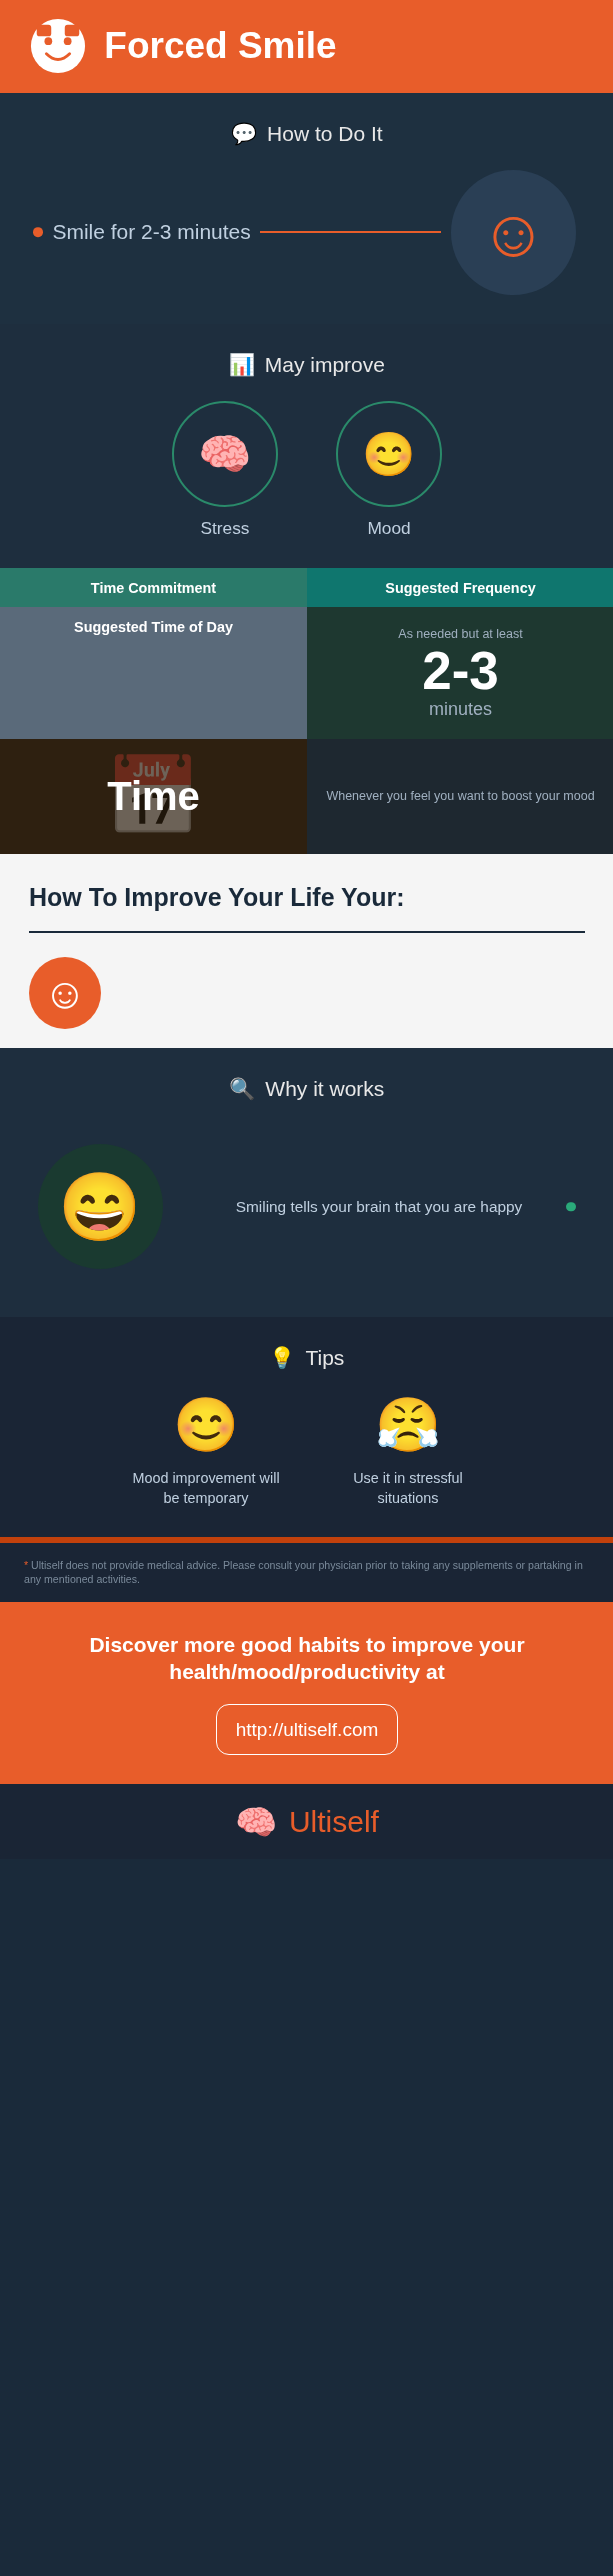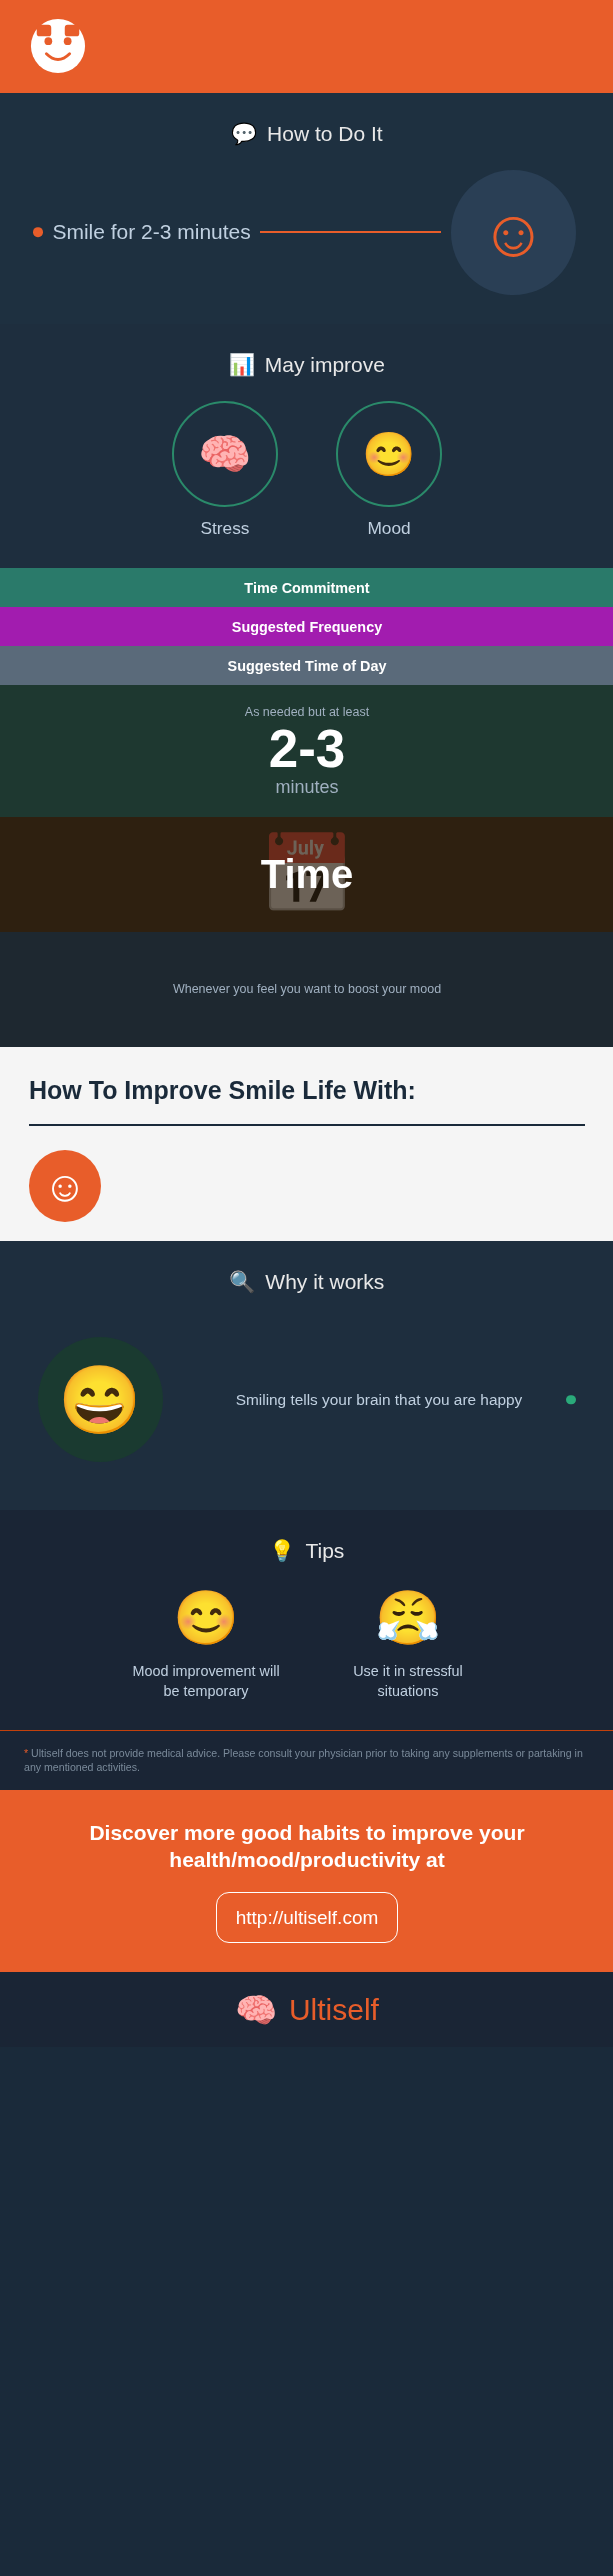--- a/index.html
+++ b/index.html
@@ -123,31 +123,31 @@
       color: #2a8a6a;
     }
     .improve-label {
       font-size: 17.3px;
       color: #c0d0e0;
     }
 
     
     .stats-section {
       display: grid;
-      grid-template-columns: 1fr;
+      grid-template-columns: 1fr 1fr;
     }
     .stat-header {
       padding: 11.5px 9.6px;
       text-align: center;
       font-size: 14.4px;
       color: white;
       font-weight: bold;
     }
     .stat-header.teal { background: #2a7a6a; }
-    .stat-header.mid { background: #a21caf; }
+    .stat-header.mid { background: #0f766e; }
     .stat-header.gray { background: #5a6a7a; }
     .stat-value {
       padding: 19px 13px;
       text-align: center;
       font-size: 13.5px;
       color: #c0d0e0;
       min-height: 115px;
       display: flex;
       flex-direction: column;
       align-items: center;
@@ -307,21 +307,21 @@
     .tip-label {
       font-size: 14.4px;
       color: #c0d0e0;
       line-height: 1.4;
     }
 
     
     .disclaimer {
       background: #1a2535;
       padding: 14.4px 24px;
-      border-top: 1px solid #c2410c;
+      border-top: 6px solid #c2410c;
     }
     .disclaimer-text {
       font-size: 10.6px;
       color: #7a8a9a;
       line-height: 1.4;
     }
     .disclaimer-asterisk {
       color: #e85d2a;
     }
 
@@ -378,20 +378,21 @@
   <div class="header-icon">
     <svg viewBox="0 0 60 60" xmlns="http://www.w3.org/2000/svg">
       <circle cx="30" cy="30" r="28" fill="white"></circle>
       <circle cx="20" cy="25" r="4" fill="#e85d2a"></circle>
       <circle cx="40" cy="25" r="4" fill="#e85d2a"></circle>
       <path d="M18 38 Q30 50 42 38" stroke="#e85d2a" stroke-width="3" fill="none" stroke-linecap="round"></path>
       <rect x="8" y="8" width="15" height="12" rx="3" fill="#e85d2a"></rect>
       <rect x="37" y="8" width="15" height="12" rx="3" fill="#e85d2a"></rect>
     </svg>
   </div>
+  <h1 class="header-title">Forced Smile</h1>
 </div>
 
 <div class="how-to-section">
   <div class="section-title">
     <span class="section-title-icon">💬</span>
     <span>How to Do It</span>
   </div>
   <div class="how-to-content">
     <div class="how-to-text">Smile for 2-3 minutes</div>
     <div class="how-to-line"></div>
@@ -438,21 +439,21 @@
       <span class="daily-icon-bg-icon">📅</span>
     </div>
     <span class="daily-text">Time</span>
   </div>
   <div class="stat-value gray-bg">
     <span class="stat-small-text" style="padding: 0 4.8px;">Whenever you feel you want to boost your mood</span>
   </div>
 </div>
 
 <div class="improve-life-section">
-  <div class="improve-life-title">How To Improve Smile Life With:</div>
+  <div class="improve-life-title">How To Improve Your Life Your:</div>
   <div class="improve-life-divider"></div>
   <div class="improve-life-brand">
     <div class="brand-smile">
       <span class="brand-smile-icon">☺</span>
     </div>
   </div>
 </div>
 
 <div class="why-section">
   <div class="section-title">

